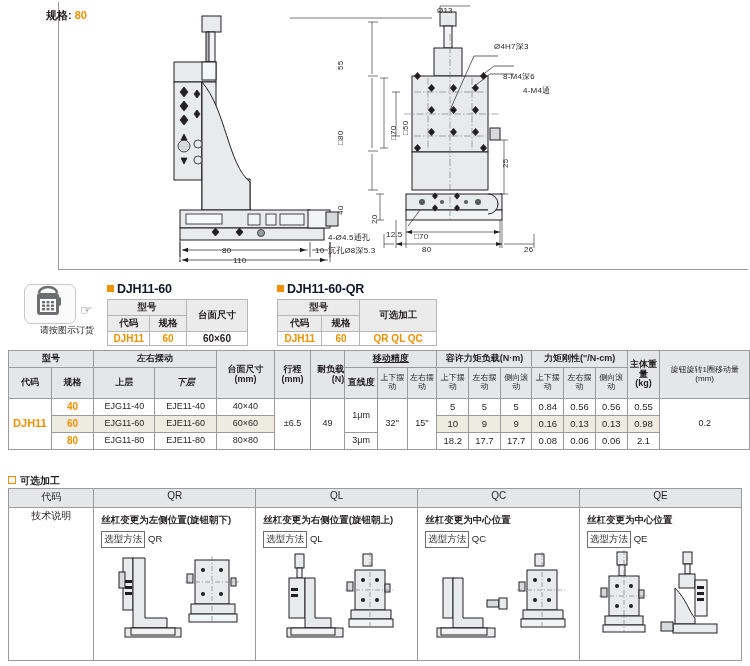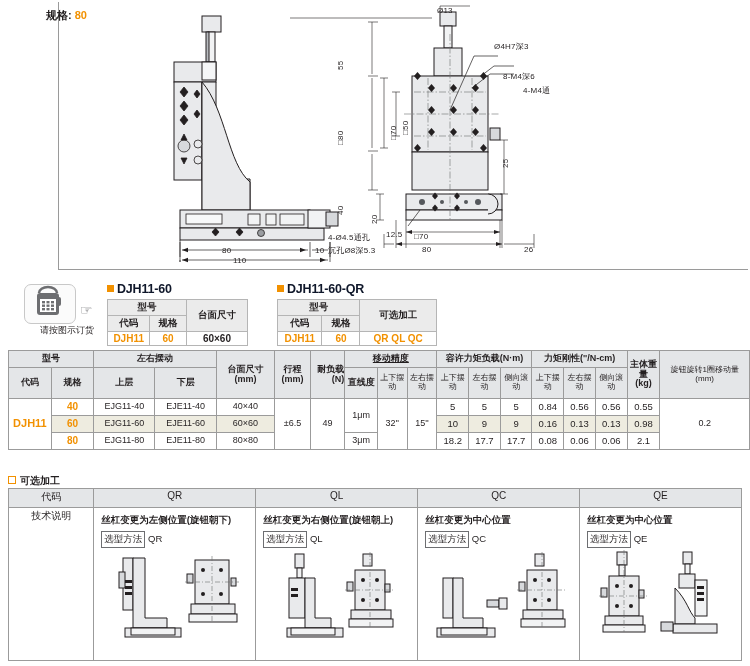--- a/index.html
+++ b/index.html
@@ -351,21 +351,21 @@
       </th>
       <th rowspan="2" class="small" style="width:90px;">
         <div>旋钮旋转1圈移动量</div>
         <div>(mm)</div>
       </th>
     </tr>
     <tr>
       <th style="width:42px;height:30px;">代码</th>
       <th style="width:42px;">规格</th>
       <th style="width:61px;">上层</th>
-      <th style="width:61px;">下层</th>
+      <th style="width:61px;font-style:italic;">下层</th>
       <th style="width:32px;">直线度</th>
       <th class="small" style="width:29px;">上下摆动</th>
       <th class="small" style="width:29px;">左右摆动</th>
       <th class="small" style="width:31px;">上下摆动</th>
       <th class="small" style="width:31px;">左右摆动</th>
       <th class="small" style="width:31px;">侧向滚动</th>
       <th class="small" style="width:31px;">上下摆动</th>
       <th class="small" style="width:31px;">左右摆动</th>
       <th class="small" style="width:31px;">侧向滚动</th>
     </tr>

